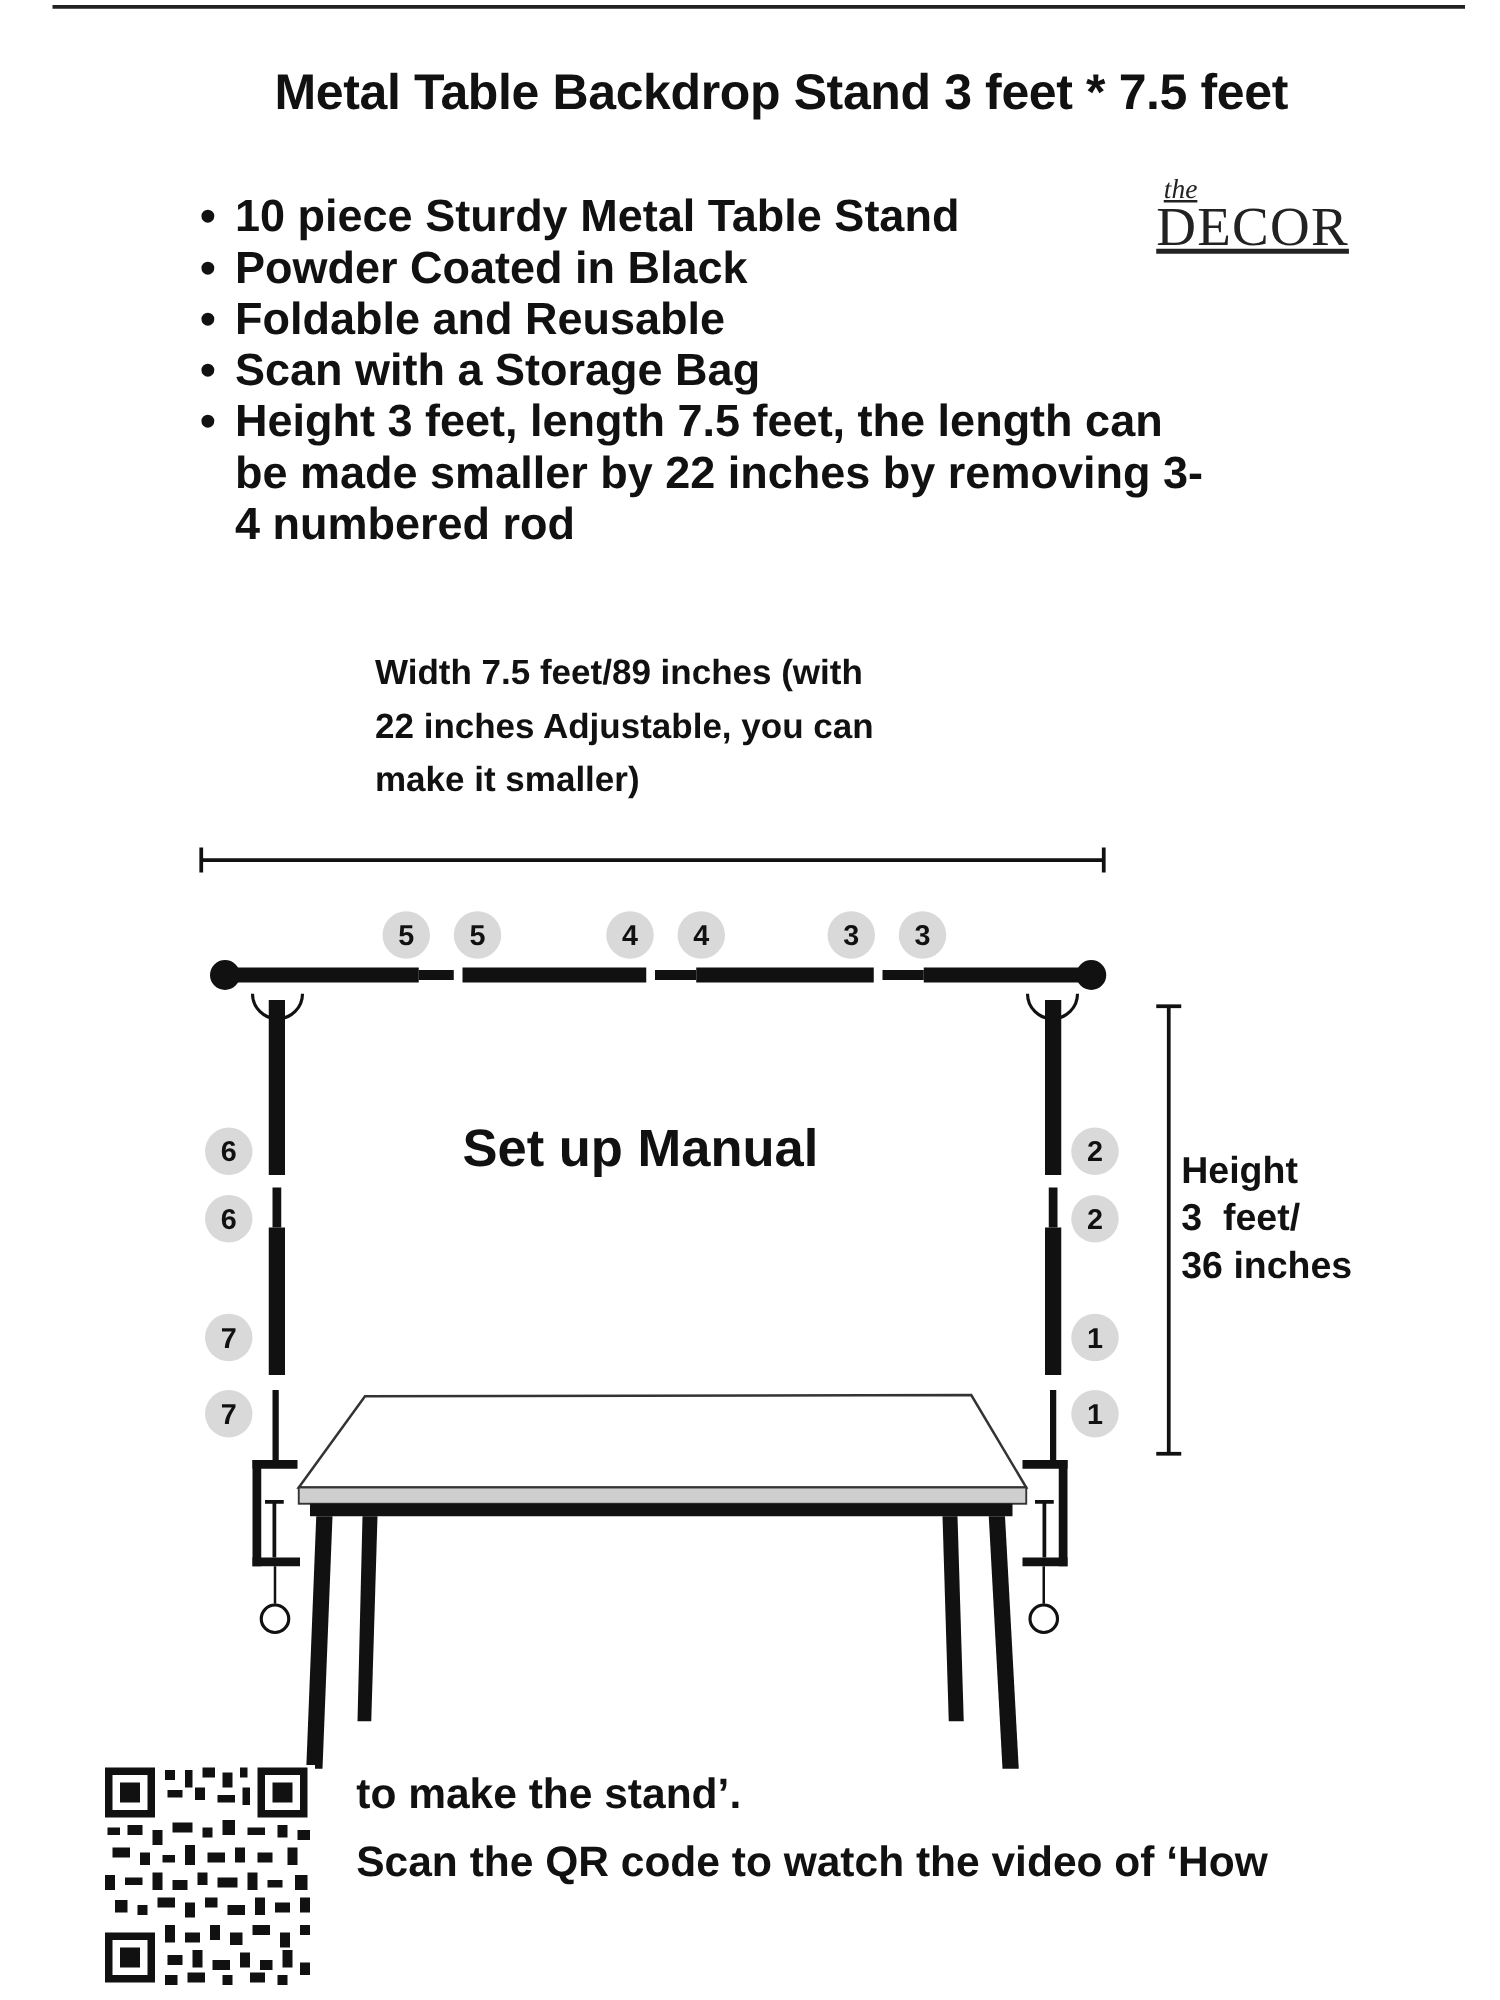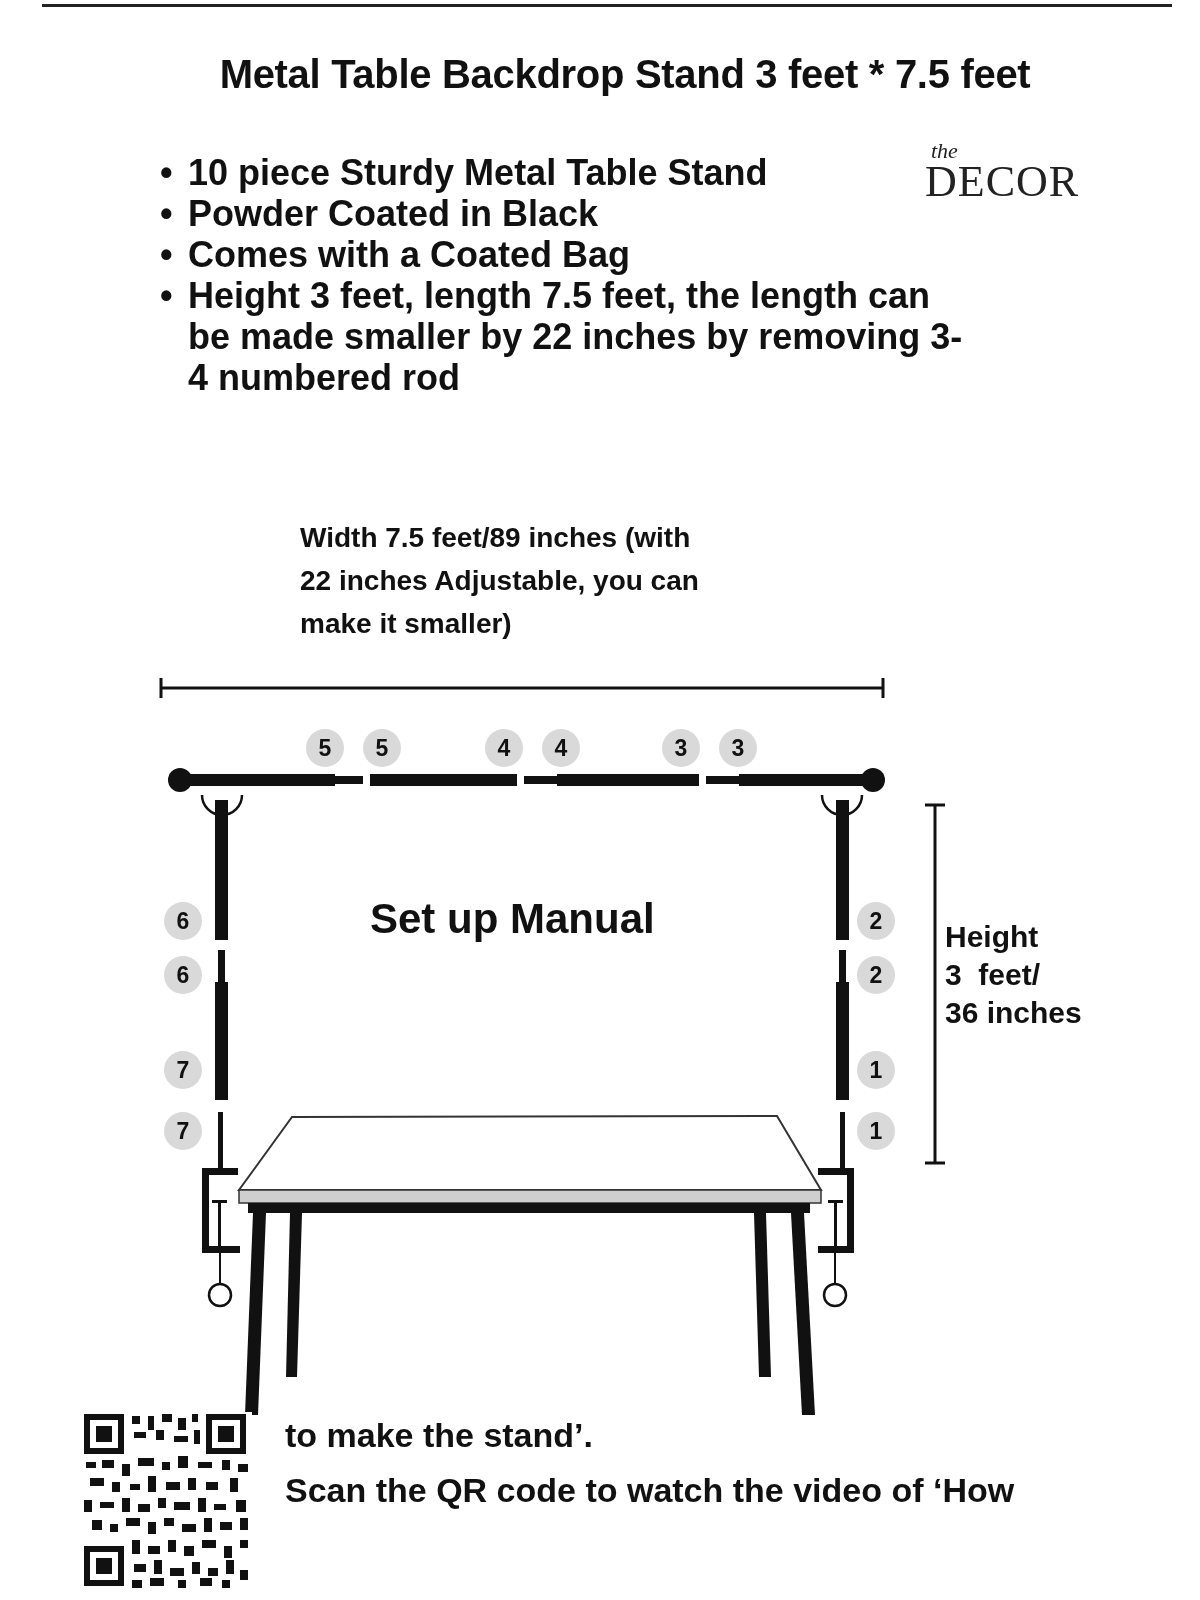--- a/index.html
+++ b/index.html
@@ -2,41 +2,42 @@
 <html><head>
 <meta charset="utf-8">
 <style>
   html, body { margin:0; padding:0; background:#ffffff; }
   body { width:1200px; height:1600px; position:relative; overflow:hidden; font-family:"Liberation Sans", sans-serif; color:#111; }
   .top-rule { position:absolute; left:42px; top:4px; width:1130px; height:3px; background:#222; }
   .title { position:absolute; left:0; top:52px; width:1250px; text-align:center; font-weight:bold; font-size:40px; letter-spacing:-0.3px; }
   .features { position:absolute; left:160px; top:152px; margin:0; padding:0; list-style:none; font-weight:bold; font-size:36px; line-height:41px; width:820px; }
   .features li { position:relative; padding-left:28px; }
   .features li::before { content:"•"; position:absolute; left:0; top:0; }
-  .logo { position:absolute; left:925px; top:140px; width:200px; font-family:"Liberation Serif", serif; color:#222; }
+  .logo { position:absolute; left:925px; top:140px; width:200px; font-family:"Liberation Serif", serif; color:#222;text-decoration:underline; }
   .logo .the { font-style:italic; font-size:22px; margin-left:6px; line-height:22px; }
   .logo .l1, .logo .l2 { font-size:44px; line-height:40px; letter-spacing:1px; }
   .logo .tm { font-size:22px; vertical-align:top; position:relative; top:-2px; }
   .width-label { position:absolute; left:300px; top:516px; width:500px; text-align:left; font-weight:bold; font-size:28px; line-height:43px; }
   .setup-title { position:absolute; left:370px; top:895px; font-weight:bold; font-size:42px; }
   .height-label { position:absolute; left:945px; top:918px; width:140px; text-align:left; font-weight:bold; font-size:30px; line-height:38px; }
   .qr-caption { position:absolute; left:285px; top:1408px; width:860px; font-weight:bold; font-size:34px; line-height:55px; }
   svg.diagram { position:absolute; left:0; top:0; }
 </style>
 </head>
 <body>
 
 <div class="top-rule"></div>
 
 <h1 class="title" style="margin:0;">Metal Table Backdrop Stand 3 feet * 7.5 feet</h1>
 
 <ul class="features">
   <li>10 piece Sturdy Metal Table Stand</li>
   <li>Powder Coated in Black</li>
-  <li>Comes with a Coated Bag</li>
+  <li>Foldable and Reusable</li>
+  <li>Scan with a Storage Bag</li>
   <li style="width:780px;">Height 3 feet, length 7.5 feet, the length can be made smaller by 22 inches by removing 3-4 numbered rod</li>
 </ul>
 
 <div class="logo">
   <div class="the">the</div>
   <div class="l1">DECOR</div>
 </div>
 
 <div class="width-label">
   <div>Width 7.5 feet/89 inches (with</div>

